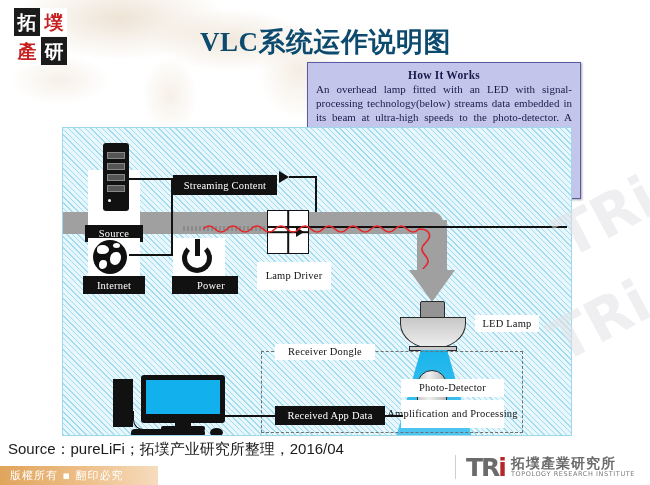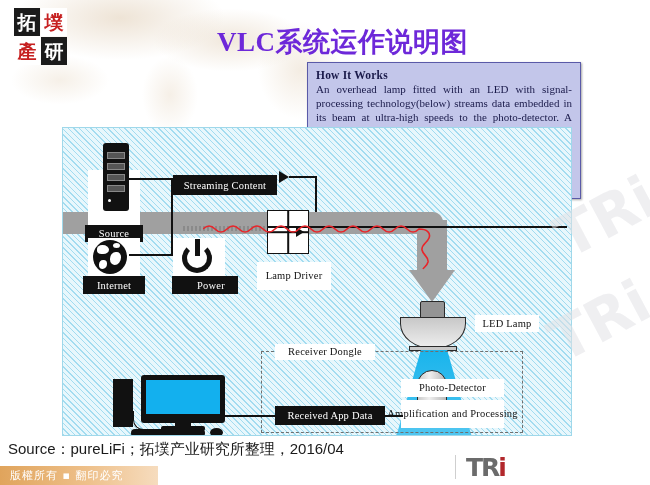--- a/index.html
+++ b/index.html
@@ -26,38 +26,38 @@
   #brand-seal{position:absolute;left:14px;top:8px;width:54px;height:58px;}
   .seal-cell{position:absolute;width:26px;height:28px;display:flex;align-items:center;justify-content:center;
     font-family:"DejaVu Sans", sans-serif;font-weight:bold;font-size:19px;line-height:1;}
   .seal-a{left:0;top:0;background:#1b1b1b;color:#ffffff;}
   .seal-b{left:27px;top:0;background:#ffffff;color:#c62020;}
   .seal-c{left:0;top:29px;background:#ffffff;color:#c62020;}
   .seal-d{left:27px;top:29px;background:#1b1b1b;color:#ffffff;}
 
   
   #page-title{
-    position:absolute;left:217px;top:24px;width:400px;
+    position:absolute;left:200px;top:24px;width:400px;
     font-family:"Liberation Serif", serif;
-    font-size:27px;font-weight:bold;color:#6d28d9;letter-spacing:.5px;
+    font-size:27px;font-weight:bold;color:#0c4a6e;letter-spacing:.5px;
     white-space:nowrap;
   }
 
   
   #howitworks{
     position:absolute;left:307px;top:62px;width:274px;height:137px;
     background:#c3c6ea;
     border:1px solid #5a5aa8;
     box-shadow:1px 1px 2px rgba(0,0,0,.35);
     box-sizing:border-box;padding:6px 8px 5px 8px;
     color:#1a1a4a;
   }
   #howitworks .hiw-title{
     font-family:"Liberation Serif", serif;font-weight:bold;font-size:11.5px;
-    margin-bottom:1px;letter-spacing:.2px;
+    margin-bottom:1px;letter-spacing:.2px;text-align:center;
   }
   #howitworks .hiw-body{
     font-family:"Liberation Serif", serif;font-size:11px;line-height:14px;
     text-align:justify;text-align-last:justify;
   }
 
   
   #diagram{
     position:absolute;left:62px;top:127px;width:508px;height:307px;
     border:1px solid #9fd8ea;
@@ -313,13 +313,17 @@
   <span style="left:0px;top:110px;transform:rotate(-28deg);">TRi</span>
 </div>
 
 <div id="source-line">Source：pureLiFi；拓墣产业研究所整理，2016/04</div>
 
 <div id="copyright-bar">版權所有 ▪ 翻印必究</div>
 
 <div id="footer-sep"></div>
 <div id="footer-logo">
   <div class="tri-mark"><span>TR</span><span class="tri-i">i</span></div>
+  <div class="tri-text">
+    <div class="tri-cn">拓墣產業研究所</div>
+    <div class="tri-en">TOPOLOGY RESEARCH INSTITUTE</div>
+  </div>
 </div>
 
 </body></html>

